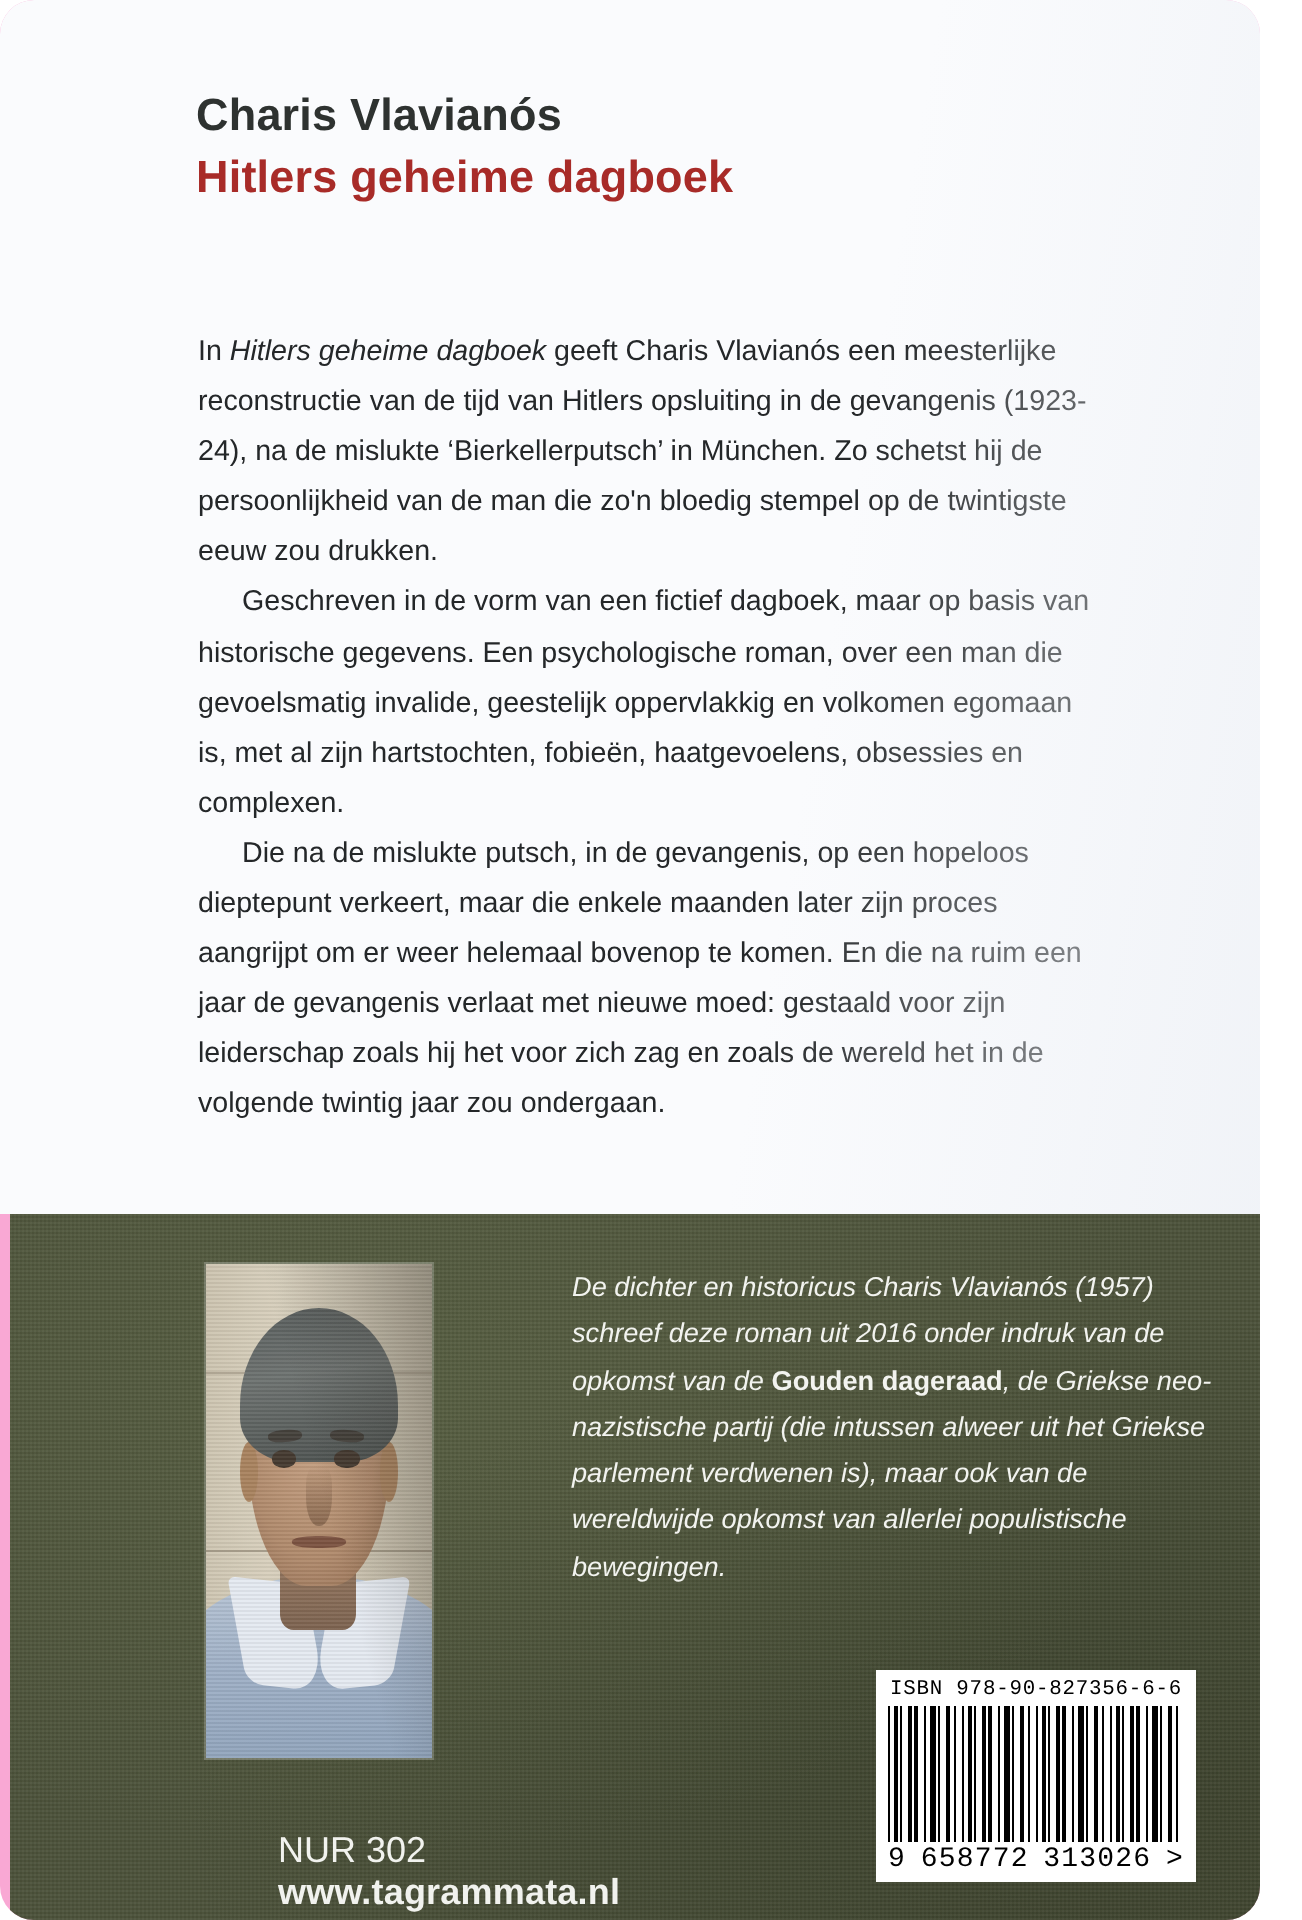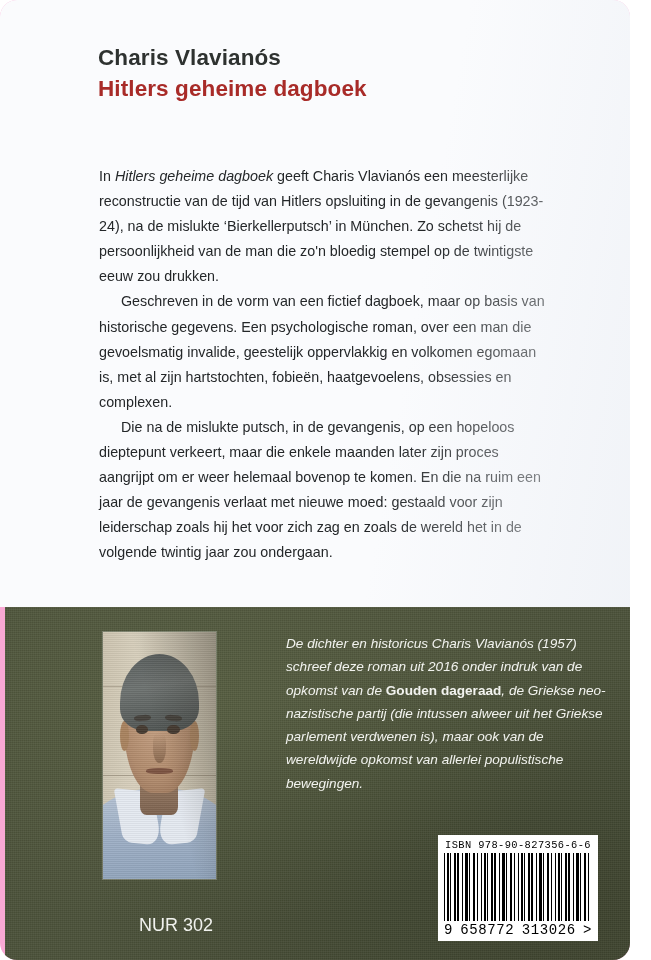--- a/index.html
+++ b/index.html
@@ -356,20 +356,21 @@
       <div class="ph-nose"></div>
       <div class="ph-mouth"></div>
       <div class="ph-shadow"></div>
       <div class="ph-grain"></div>
     </div>
 
     <div id="bio-text"><span>De dichter en historicus Charis Vlavianós (1957) schreef deze roman uit 2016 onder indruk van de opkomst van de </span><span class="bold">Gouden dageraad</span><span>, de Griekse neo-nazistische partij (die intussen alweer uit het Griekse parlement verdwenen is), maar ook van de wereldwijde opkomst van allerlei populistische bewegingen.</span></div>
 
     <div id="imprint">
       <div id="nur-code">NUR 302</div>
+      <div id="website">www.tagrammata.nl</div>
     </div>
 
     <div id="barcode-block">
       <div id="isbn-label">ISBN 978-90-827356-6-6</div>
       <div id="barcode-bars"></div>
       <div id="barcode-digits">
         <span>9</span>
         <span>658772</span>
         <span>313026</span>
         <span>&gt;</span>

